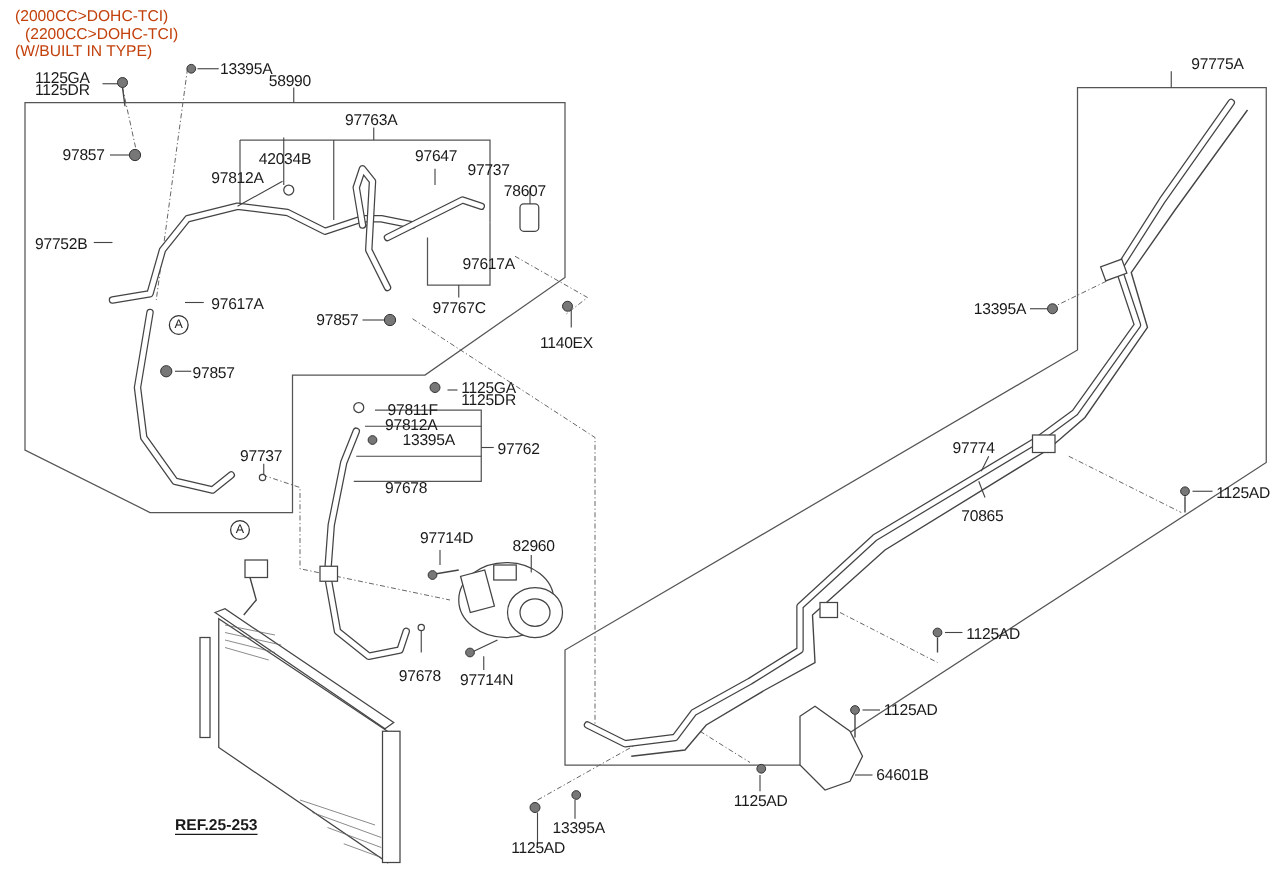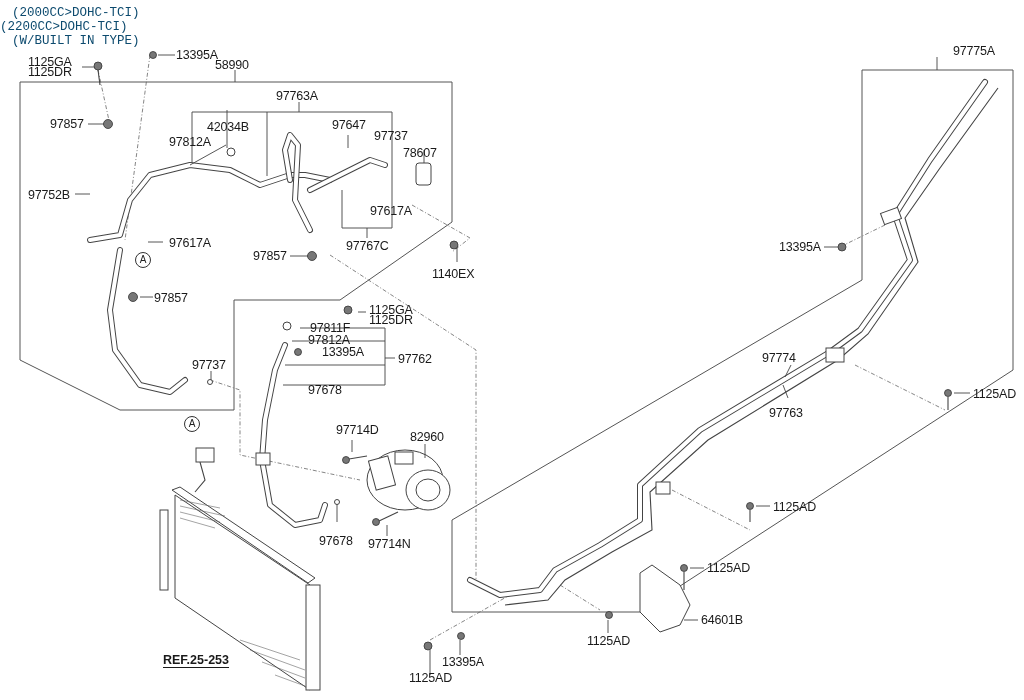--- a/index.html
+++ b/index.html
@@ -1,20 +1,20 @@
 <!DOCTYPE html>
 <html><head>
 <meta charset="utf-8">
 <style>
   html, body { margin: 0; padding: 0; background: #ffffff; }
   body { width: 1024px; height: 700px; overflow: hidden; position: relative; font-family: "Liberation Sans", sans-serif; }
   #diagram { position: absolute; left: 0; top: 0; width: 1024px; height: 700px; }
   .lbl { position: absolute; font-size: 12.5px; color: #1a1a1a; line-height: 13px; white-space: nowrap; letter-spacing: -0.2px; }
-  .note { position: absolute; font-size: 12.5px; color: #0c4a6e; line-height: 13px; white-space: nowrap; font-family: Liberation Mono, monospace; }
-  .ref { position: absolute; font-size: 12.5px; font-weight: bold; color: #1a1a1a; white-space: nowrap; text-decoration: underline; text-underline-offset: 3px; margin-left: 23px; }
+  .note { position: absolute; font-size: 12.5px; color: #c2410c; line-height: 13px; white-space: nowrap; }
+  .ref { position: absolute; font-size: 12.5px; font-weight: bold; color: #1a1a1a; white-space: nowrap; text-decoration: underline; text-underline-offset: 3px; }
   .circ { position: absolute; width: 14px; height: 14px; border: 1px solid #333; border-radius: 50%; font-size: 10px; text-align: center; line-height: 14px; color: #222; background: #fff; }
   svg .frame { fill: none; stroke: #555; stroke-width: 1; }
   svg .lead { fill: none; stroke: #444; stroke-width: 0.9; }
   svg .dash { fill: none; stroke: #666; stroke-width: 0.8; stroke-dasharray: 4 2 1 2; }
   svg .pipe { fill: none; stroke: #444; stroke-width: 1.1; }
   svg .pipeW { fill: none; stroke: #444; stroke-width: 6; stroke-linecap: round; stroke-linejoin: round; }
   svg .pipeI { fill: none; stroke: #fff; stroke-width: 4; stroke-linecap: round; stroke-linejoin: round; }
   svg .part { fill: #fff; stroke: #444; stroke-width: 1; }
   svg .nut { fill: #777; stroke: #333; stroke-width: 0.8; }
   svg .fin { stroke: #666; stroke-width: 0.6; }
@@ -157,21 +157,21 @@
     <circle class="nut" cx="461" cy="636" r="3.5"></circle>
     <circle class="nut" cx="428" cy="646" r="4"></circle>
     <circle class="part" cx="287" cy="326" r="4"></circle>
     <circle class="part" cx="210" cy="382" r="2.5"></circle>
     <circle class="part" cx="337" cy="502" r="2.5"></circle>
     <circle class="part" cx="231" cy="152" r="4"></circle>
   </g>
 </svg>
 
 <div class="note" style="left:12px;top:7px">(2000CC&gt;DOHC-TCI)</div>
-<div class="note" style="left:0;top:21px">(2200CC&gt;DOHC-TCI)</div>
+<div class="note" style="left:20px;top:21px">(2200CC&gt;DOHC-TCI)</div>
 <div class="note" style="left:12px;top:35px">(W/BUILT IN TYPE)</div>
 
 <div class="lbl" style="left:28px;top:56px">1125GA</div>
 <div class="lbl" style="left:28px;top:66px">1125DR</div>
 <div class="lbl" style="left:176px;top:49px">13395A</div>
 <div class="lbl" style="left:215px;top:59px">58990</div>
 <div class="lbl" style="left:276px;top:90px">97763A</div>
 <div class="lbl" style="left:207px;top:121px">42034B</div>
 <div class="lbl" style="left:169px;top:136px">97812A</div>
 <div class="lbl" style="left:332px;top:119px">97647</div>
@@ -193,21 +193,21 @@
 <div class="lbl" style="left:398px;top:353px">97762</div>
 <div class="lbl" style="left:308px;top:384px">97678</div>
 <div class="lbl" style="left:192px;top:359px">97737</div>
 <div class="lbl" style="left:336px;top:424px">97714D</div>
 <div class="lbl" style="left:410px;top:431px">82960</div>
 <div class="lbl" style="left:319px;top:535px">97678</div>
 <div class="lbl" style="left:368px;top:538px">97714N</div>
 <div class="lbl" style="left:953px;top:45px">97775A</div>
 <div class="lbl" style="left:779px;top:241px">13395A</div>
 <div class="lbl" style="left:762px;top:352px">97774</div>
-<div class="lbl" style="left:769px;top:407px">97763</div>
+<div class="lbl" style="left:769px;top:407px">70865</div>
 <div class="lbl" style="left:973px;top:388px">1125AD</div>
 <div class="lbl" style="left:773px;top:501px">1125AD</div>
 <div class="lbl" style="left:707px;top:562px">1125AD</div>
 <div class="lbl" style="left:701px;top:614px">64601B</div>
 <div class="lbl" style="left:587px;top:635px">1125AD</div>
 <div class="lbl" style="left:442px;top:656px">13395A</div>
 <div class="lbl" style="left:409px;top:672px">1125AD</div>
 
 <div class="circ" style="left:135px;top:252px">A</div>
 <div class="circ" style="left:184px;top:416px">A</div>

